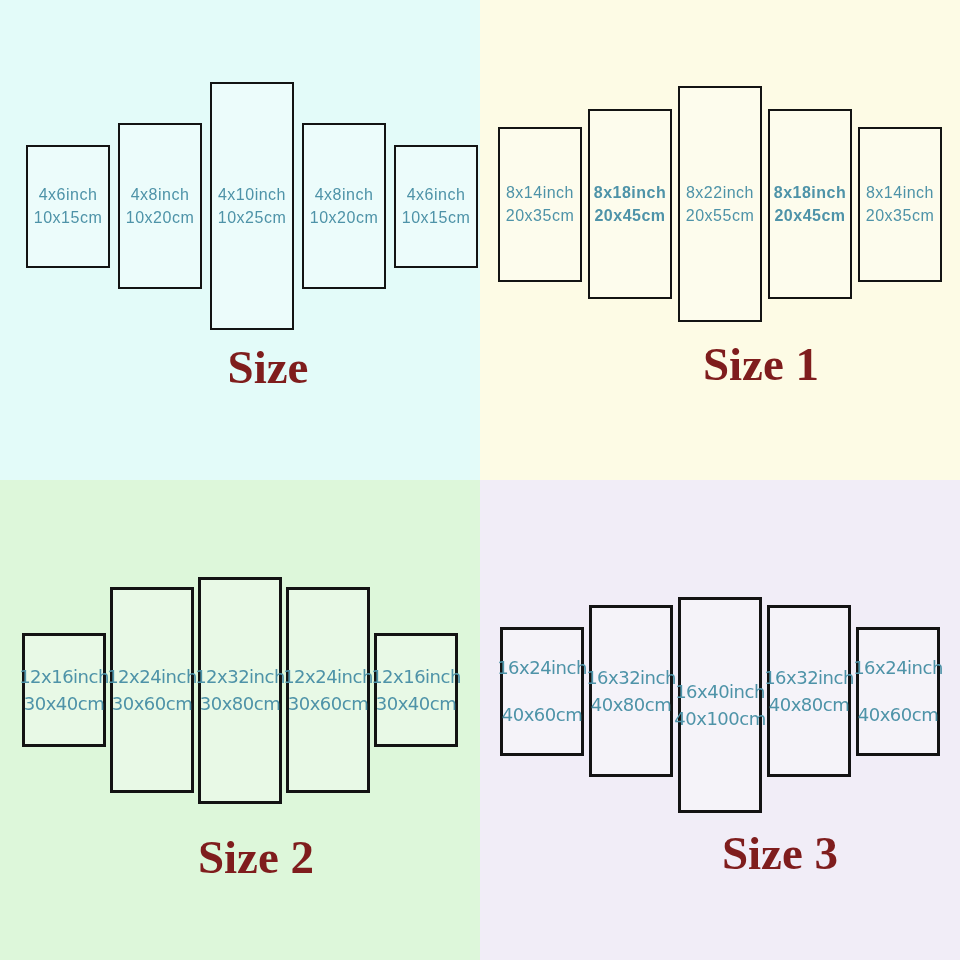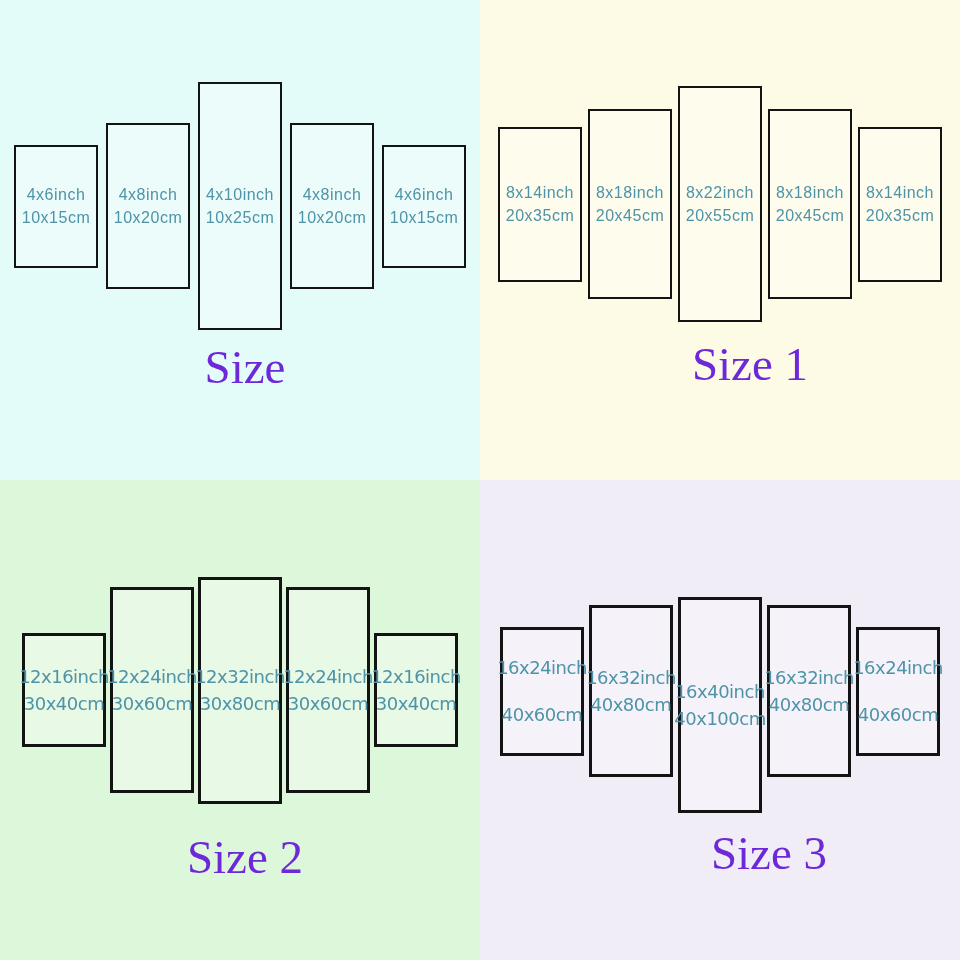--- a/index.html
+++ b/index.html
@@ -8,21 +8,21 @@
     font-family: "Liberation Sans", sans-serif;
     overflow: hidden;
   }
   .board {
     width: 960px; height: 960px;
     display: grid;
     grid-template-columns: 480px 480px;
     grid-template-rows: 480px 480px;
   }
   .quad { position: relative; width: 480px; height: 480px; }
-  .q0 { background: #e3fbf9; }
+  .q0 { background: #e3fbf9; padding-left: 24px; }
   .q1 { background: #fdfbe5; }
   .q2 { background: #ddf7da; }
   .q3 { background: #f1edf7; }
 
   .panels {
     position: absolute; left: 0; right: 0; height: 0;
     display: flex; justify-content: center; align-items: center;
   }
   .q0 .panels { top: 206px; gap: 8px; }
   .q1 .panels { top: 204px; gap: 6px; }
@@ -38,21 +38,21 @@
     flex: 0 0 auto;
   }
   .q0 .panel, .q1 .panel { border: 2px solid #131313; }
   .q2 .panel, .q3 .panel { border: 3px solid #131313; }
 
   .q0 .panel:nth-child(1), .q0 .panel:nth-child(5) { height: 123px; }
   .q0 .panel:nth-child(2), .q0 .panel:nth-child(4) { height: 166px; }
   .q0 .panel:nth-child(3)                          { height: 248px; }
 
   .q1 .panel:nth-child(1), .q1 .panel:nth-child(5) { height: 155px; }
-  .q1 .panel:nth-child(2), .q1 .panel:nth-child(4) { height: 190px; }
+  .q1 .panel:nth-child(2), .q1 .panel:nth-child(4) { height: 190px; font-weight: bold; }
   .q1 .panel:nth-child(3)                          { height: 236px; }
 
   .q2 .panel:nth-child(1), .q2 .panel:nth-child(5) { height: 114px; }
   .q2 .panel:nth-child(2), .q2 .panel:nth-child(4) { height: 206px; }
   .q2 .panel:nth-child(3)                          { height: 227px; }
 
   .q3 .panel:nth-child(1), .q3 .panel:nth-child(5) { height: 129px; gap: 20px; }
   .q3 .panel:nth-child(2), .q3 .panel:nth-child(4) { height: 172px; }
   .q3 .panel:nth-child(3)                          { height: 216px; margin-top: 27px; }
 
@@ -63,25 +63,25 @@
   .q0 .line, .q1 .line {
     font-family: "Liberation Sans", sans-serif;
     font-size: 16px; line-height: 23px; letter-spacing: 0.5px;
   }
   .q2 .line, .q3 .line {
     font-family: "DejaVu Sans", sans-serif;
     font-size: 18px; line-height: 27px; letter-spacing: -0.5px;
   }
 
   .title {
-    position: absolute; left: 5px; width: 100%; margin: 0;
+    position: absolute; left: 16px; width: 100%; margin: 0;
     text-align: center;
     font-family: "Liberation Serif", serif;
-    font-weight: 400; font-size: 47px; line-height: 47px;
-    color: #6d28d9;
+    font-weight: 700; font-size: 47px; line-height: 47px;
+    color: #7f1d1d;
   }
   .q0 .title { top: 344px; }
   .q1 .title { top: 341px; padding-left: 25px; }
   .q2 .title { top: 354px; }
   .q3 .title { top: 350px; padding-left: 44px; }
 </style>
 </head>
 <body>
 
 <div class="board">

